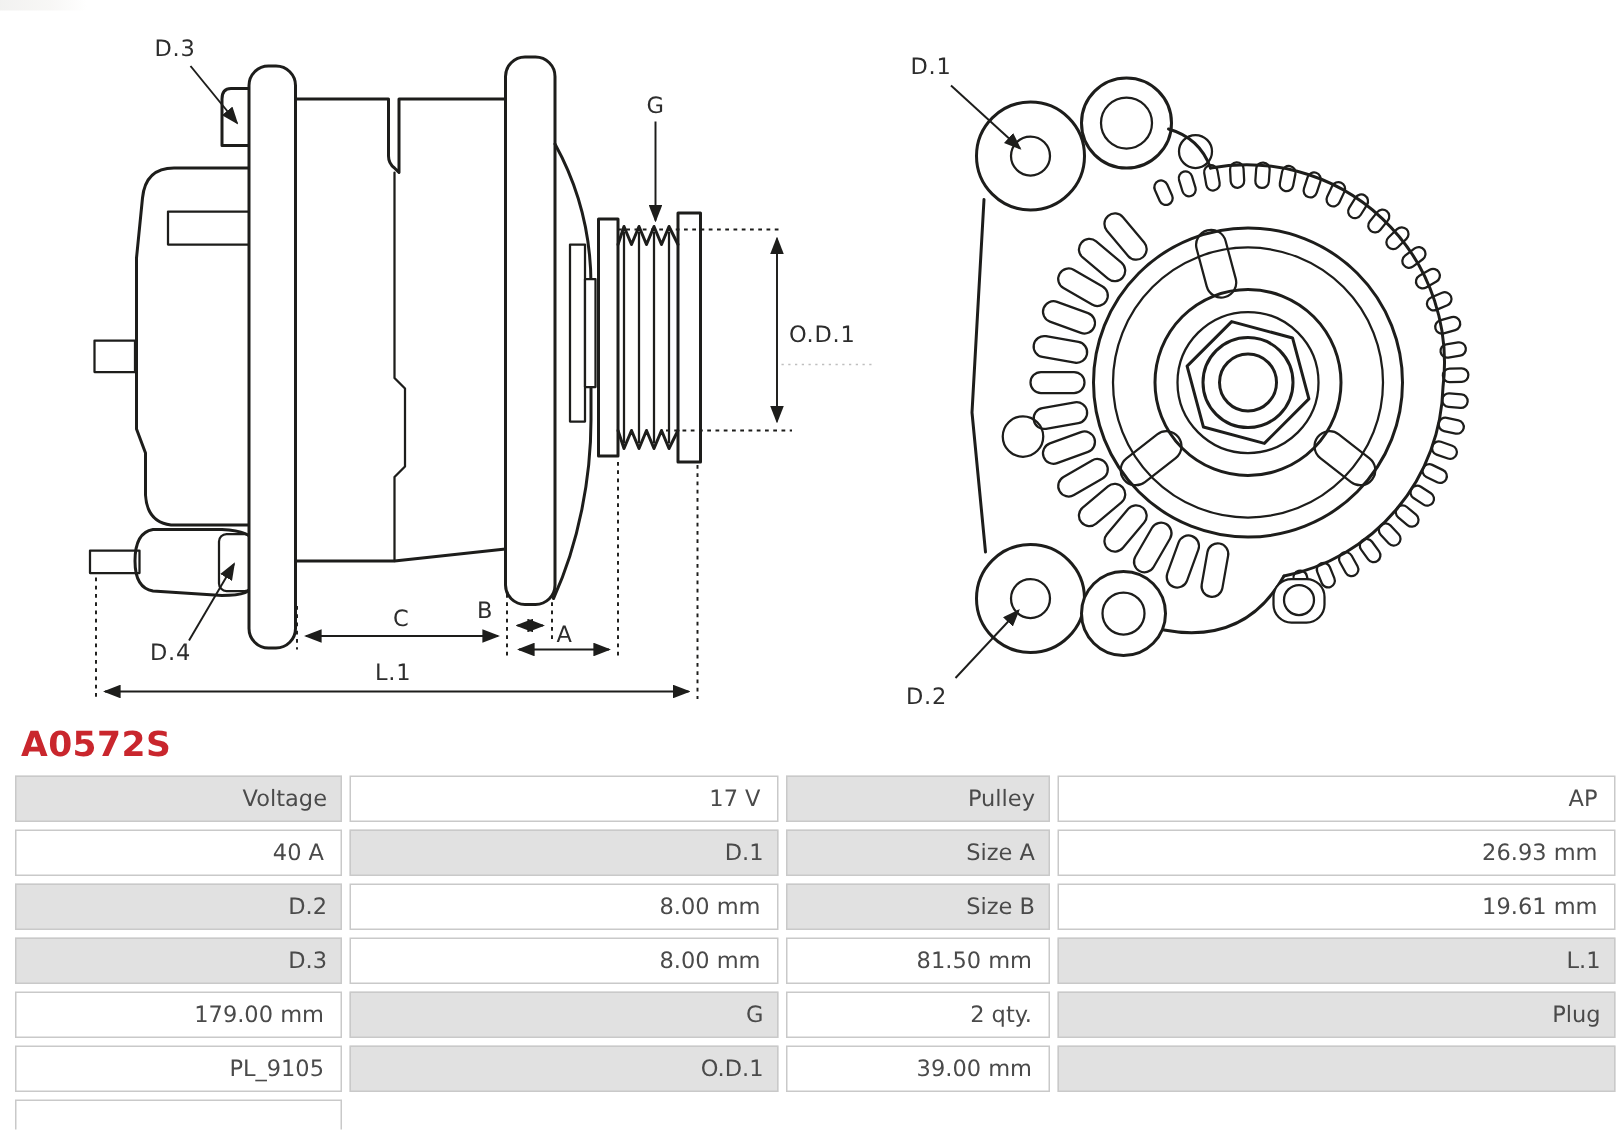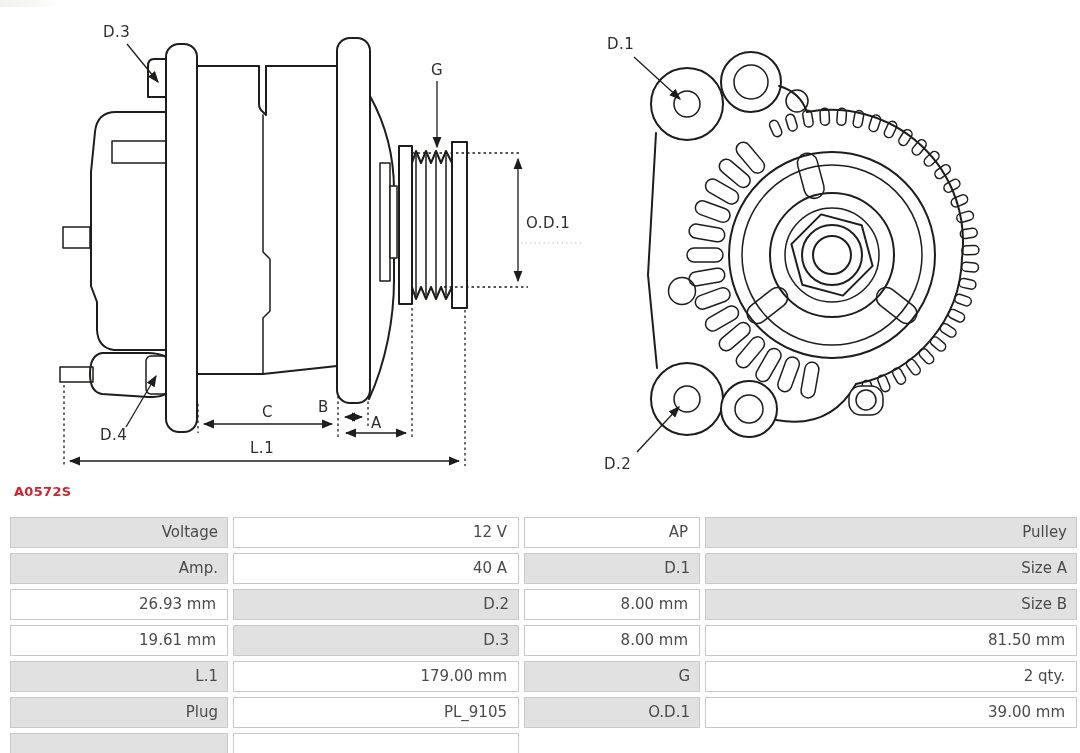--- a/index.html
+++ b/index.html
@@ -17,21 +17,21 @@
   .dlabel{font-size:15px;fill:#2d2d2d;letter-spacing:.5px;}
   .ln{stroke:#1d1d1b;stroke-width:2;fill:none;stroke-linejoin:round;stroke-linecap:round;}
   .fillw{fill:#ffffff;}
   .thin{stroke-width:1.5;}
   .dim{stroke:#1d1d1b;stroke-width:1.3;fill:none;}
   .dot{stroke:#1d1d1b;stroke-width:1.3;fill:none;stroke-dasharray:2.5 3;}
   .faint{stroke:#bfbfbf;stroke-width:1;fill:none;stroke-dasharray:1.5 3;}
 
   .product-code{
     position:absolute;left:14px;top:484px;
-    font-size:13px;font-weight:bold;color:#c9262d;letter-spacing:.3px;
+    font-size:23px;font-weight:bold;color:#c9262d;letter-spacing:.3px;
   }
   .spec-table{
     position:absolute;left:10px;top:517px;width:1027px;
     display:grid;grid-template-columns:218px 286px 176px 372px;
     gap:5px;background:#ffffff;
   }
   .cell{
     height:29px;line-height:29px;font-size:15px;color:#4a4a4a;
     text-align:right;border:1px solid #c9c9c9;box-sizing:content-box;
     white-space:nowrap;overflow:hidden;
@@ -216,25 +216,24 @@
     <text class="dlabel" x="607" y="49">D.1</text>
     <text class="dlabel" x="604" y="469">D.2</text>
   </g>
 </svg>
 </div>
 
 <div class="product-code">A0572S</div>
 
 <div class="spec-table">
   <div class="cell label">Voltage</div>
-  <div class="cell value">12 V</div>
+  <div class="cell value">17 V</div>
+  <div class="cell label">Pulley</div>
   <div class="cell value">AP</div>
-  <div class="cell label">Pulley</div>
-
-  <div class="cell label">Amp.</div>
+
   <div class="cell value">40 A</div>
   <div class="cell label">D.1</div>
 
   <div class="cell label">Size A</div>
   <div class="cell value">26.93 mm</div>
   <div class="cell label">D.2</div>
   <div class="cell value">8.00 mm</div>
 
   <div class="cell label">Size B</div>
   <div class="cell value">19.61 mm</div>

